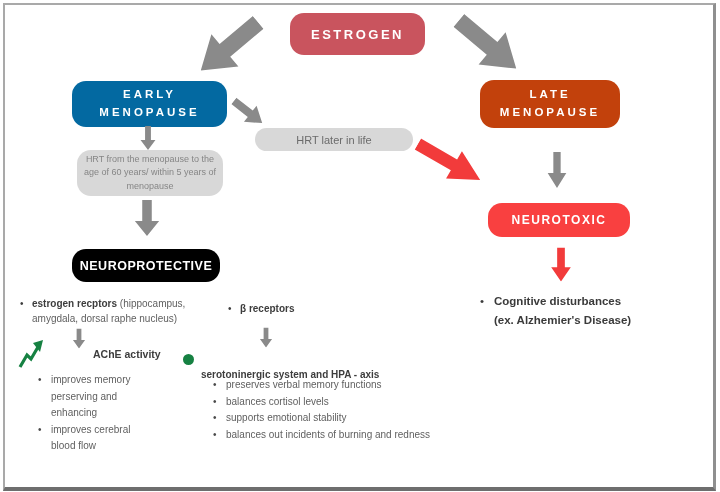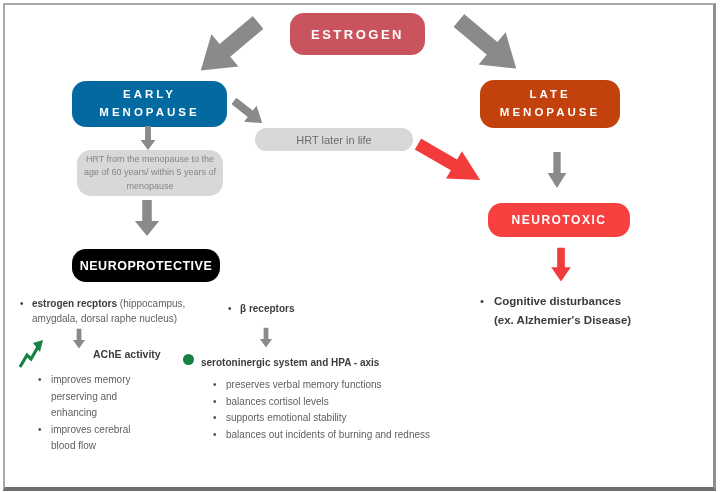--- a/index.html
+++ b/index.html
@@ -129,21 +129,21 @@
     <div class="li">
       <span>improves cerebral blood flow</span>
     </div>
   </div>
 
   <div class="bullet-row" style="left:228px;top:301px;width:120px;">
     <div><span class="b">β receptors</span></div>
   </div>
 
   <div class="green-dot" style="left:183px;top:354px;"></div>
-  <div class="head-row" style="left:201px;top:357px;justify-content:flex-end;">
+  <div class="head-row" style="left:201px;top:369px;justify-content:flex-end;">
     <span class="head-title" style="font-size:10px;">serotoninergic system and HPA - axis</span>
   </div>
 
   <div class="sublist" style="left:213px;top:377px;width:218px;">
     <div class="li">
       <span>preserves verbal memory functions</span>
     </div>
     <div class="li">
       <span>balances cortisol levels</span>
     </div>

